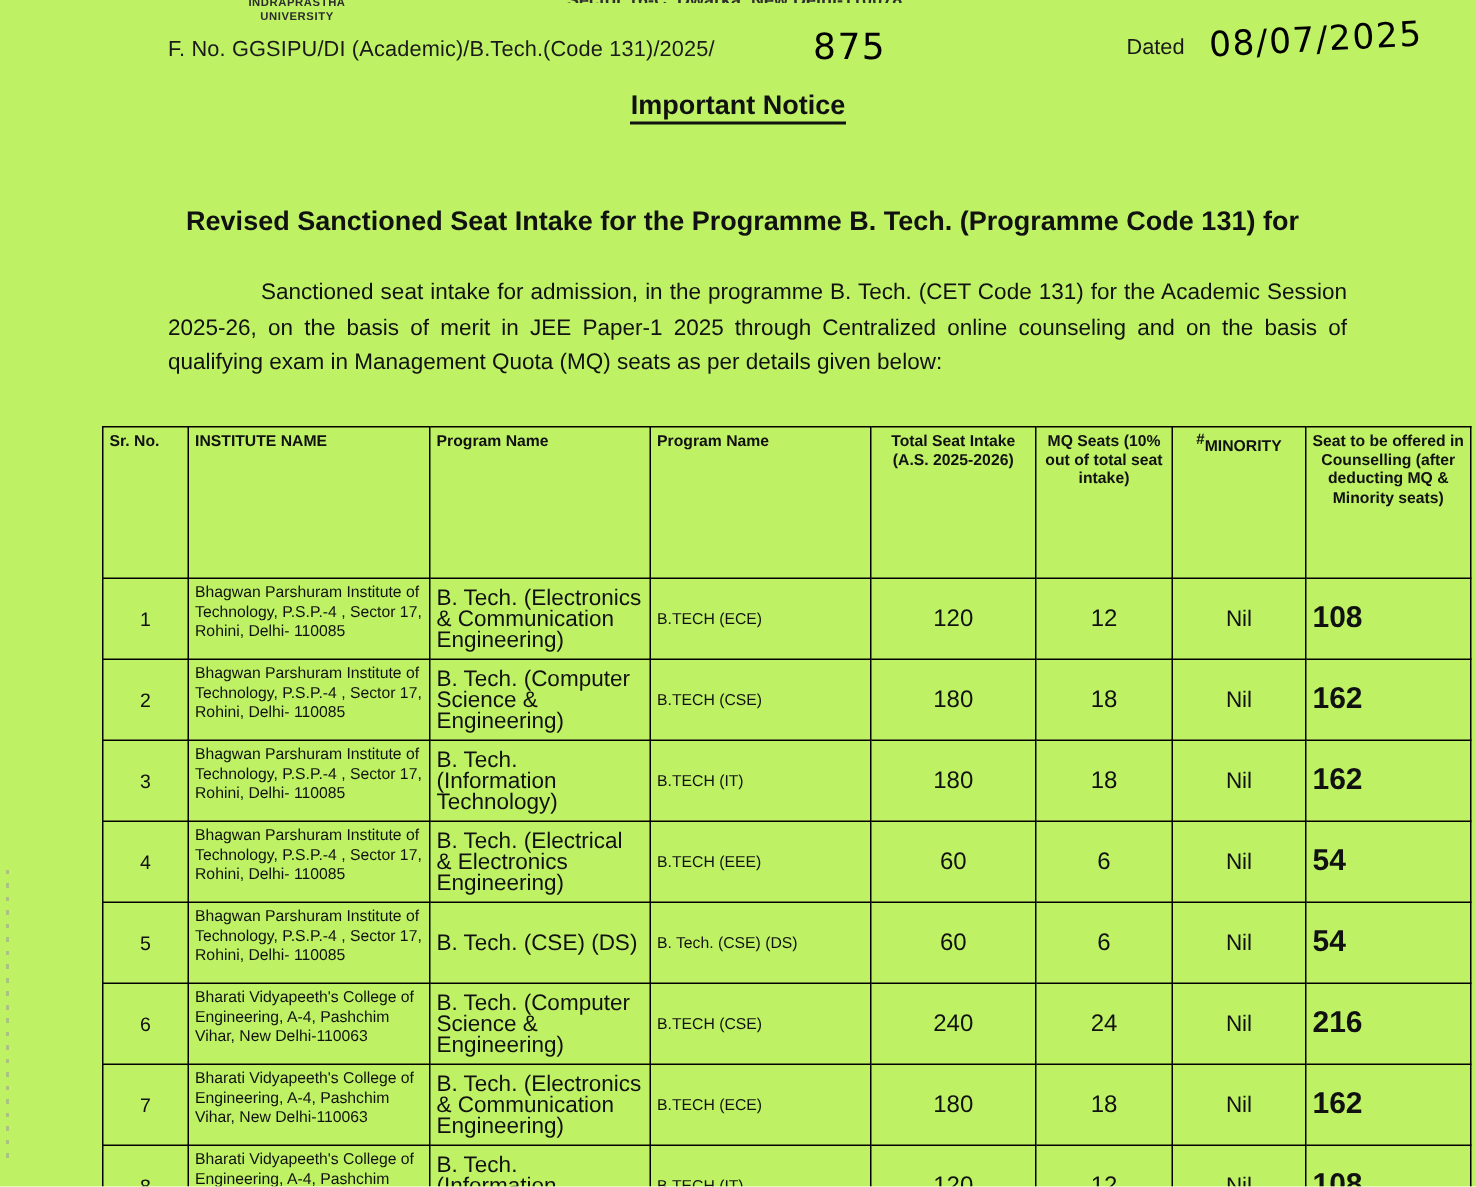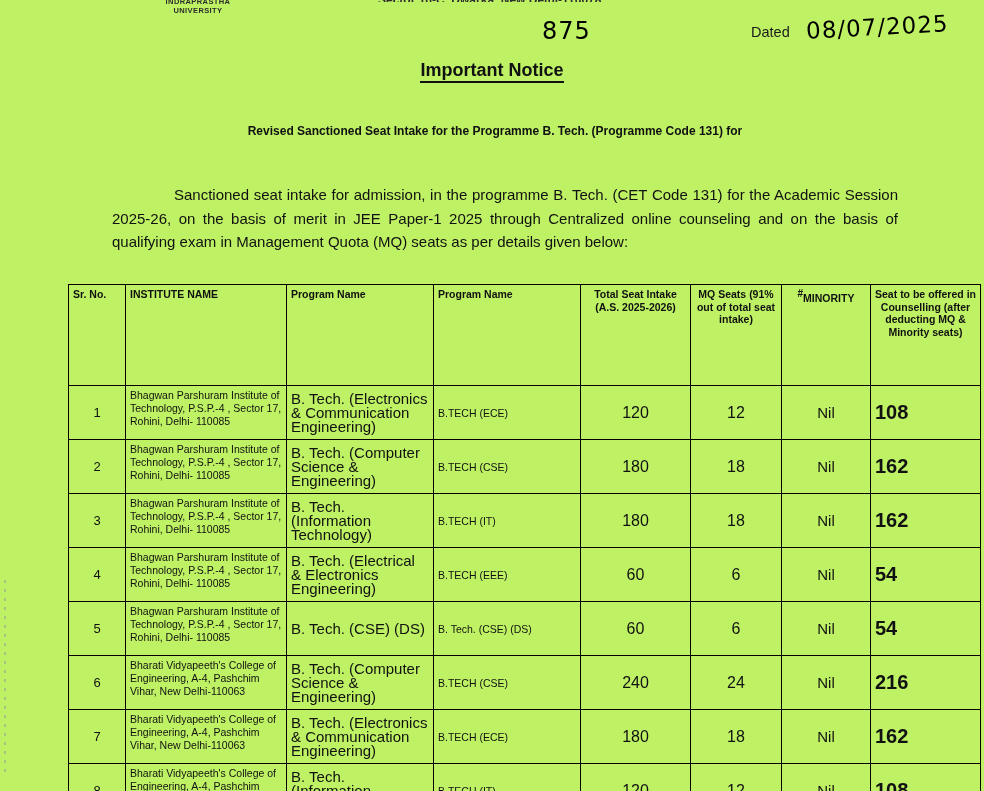--- a/index.html
+++ b/index.html
@@ -93,24 +93,24 @@
     font-weight: bold;
     color: #111;
   }
   .notice-title span {
     border-bottom: 2px solid #111;
     padding-bottom: 1px;
   }
   .subtitle {
     position: absolute;
     left: 120px;
-    top: 120px;
+    top: 136px;
     width: 750px;
     text-align: center;
-    font-size: 12px;
+    font-size: 18px;
     font-weight: bold;
     line-height: 22px;
     color: #111;
   }
 
   
   .bodytext {
     position: absolute;
     left: 112px;
     top: 183px;
@@ -218,20 +218,21 @@
 
 <div id="page">
 
   <div class="letterhead-logo">
     <div>INDRAPRASTHA</div>
     <div>UNIVERSITY</div>
   </div>
 
   <div class="letterhead-addr">Sector 16-C, Dwarka, New Delhi-110078</div>
 
+  <div class="fileline">F. No. GGSIPU/DI (Academic)/B.Tech.(Code 131)/2025/</div>
   <div class="handwritten fileno-hw">875</div>
   <div class="dated-label">Dated</div>
   <div class="handwritten dated-hw">08/07/2025</div>
 
   <div class="notice-title">
     <span>Important Notice</span>
   </div>
 
   <div class="subtitle">
     <div>Revised Sanctioned Seat Intake for the Programme B. Tech. (Programme Code 131) for</div>
@@ -252,21 +253,21 @@
           <th class="c-prog1">
             <span>Program Name</span>
           </th>
           <th class="c-prog2">
             <span>Program Name</span>
           </th>
           <th class="c-total">
             <span>Total Seat Intake (A.S. 2025-2026)</span>
           </th>
           <th class="c-mq">
-            <span>MQ Seats (91% out of total seat intake)</span>
+            <span>MQ Seats (10% out of total seat intake)</span>
           </th>
           <th class="c-minority"><span class="supmark">#</span><span>MINORITY</span></th>
           <th class="c-offered">
             <span>Seat to be offered in Counselling (after deducting MQ &amp; Minority seats)</span>
           </th>
         </tr>
       </thead>
       <tbody id="tbody">
           <tr class="row-data">
             <td class="sr">1</td>

